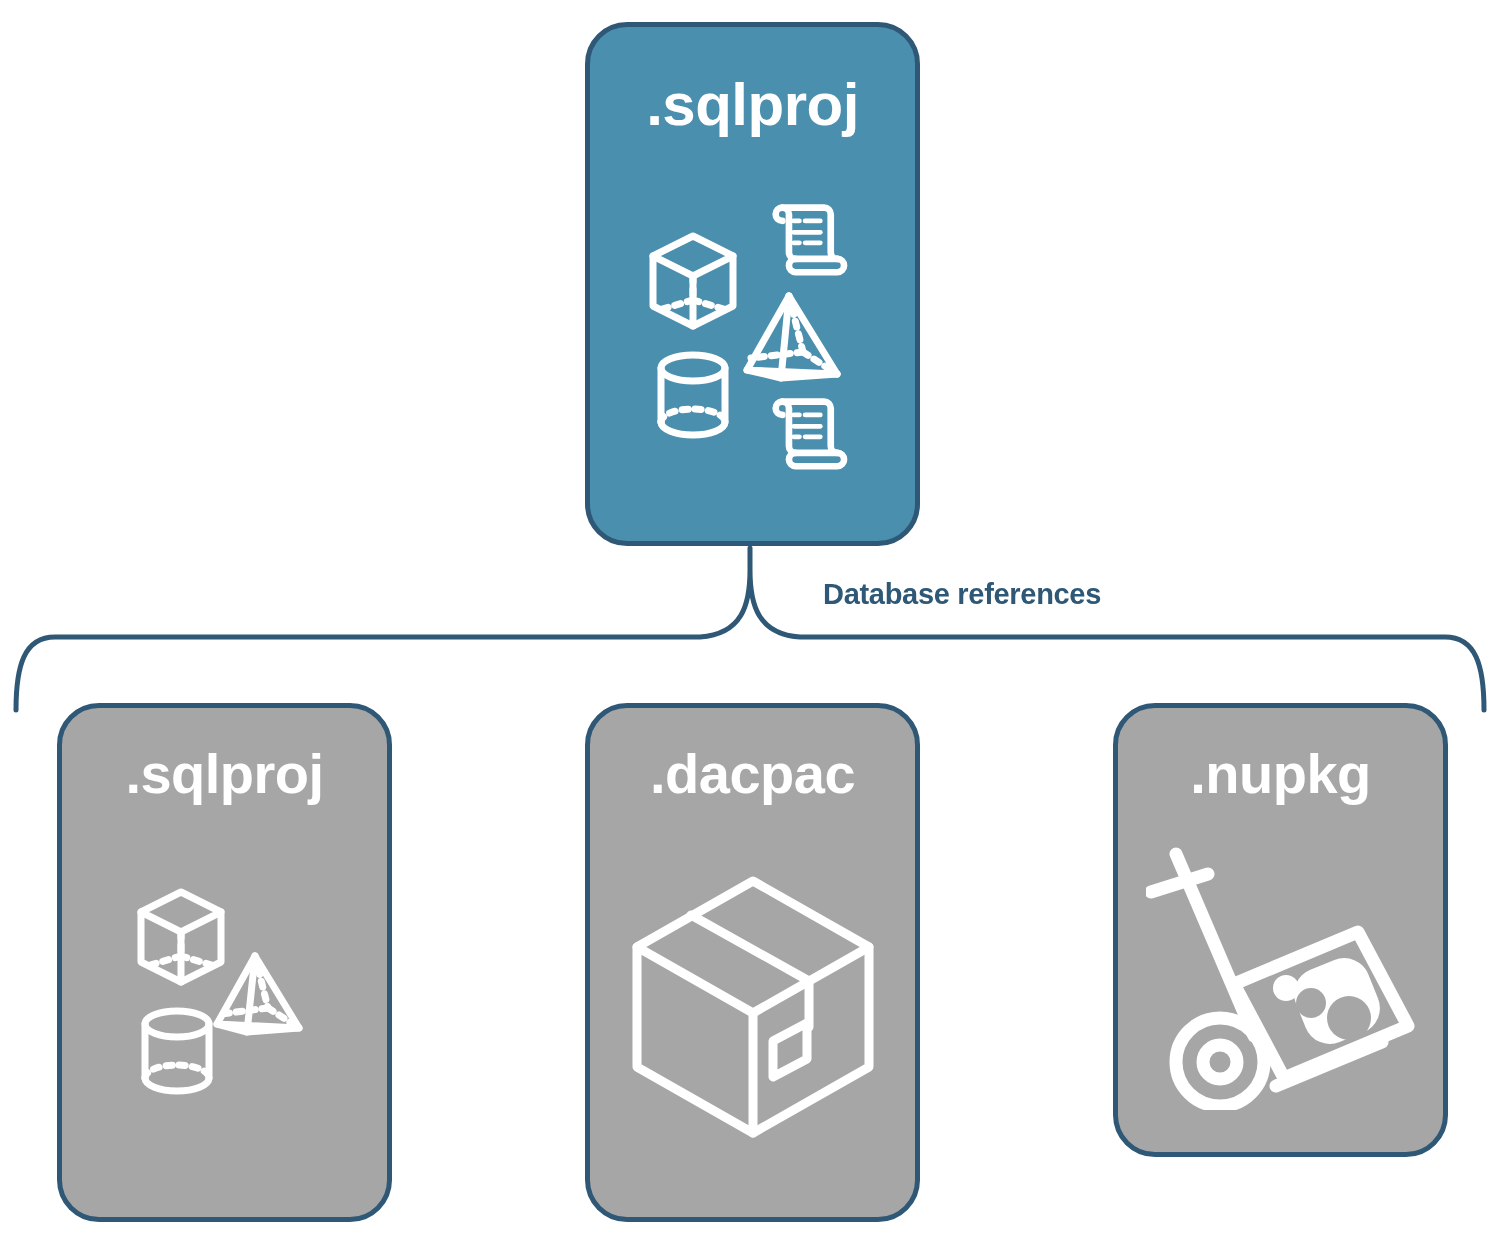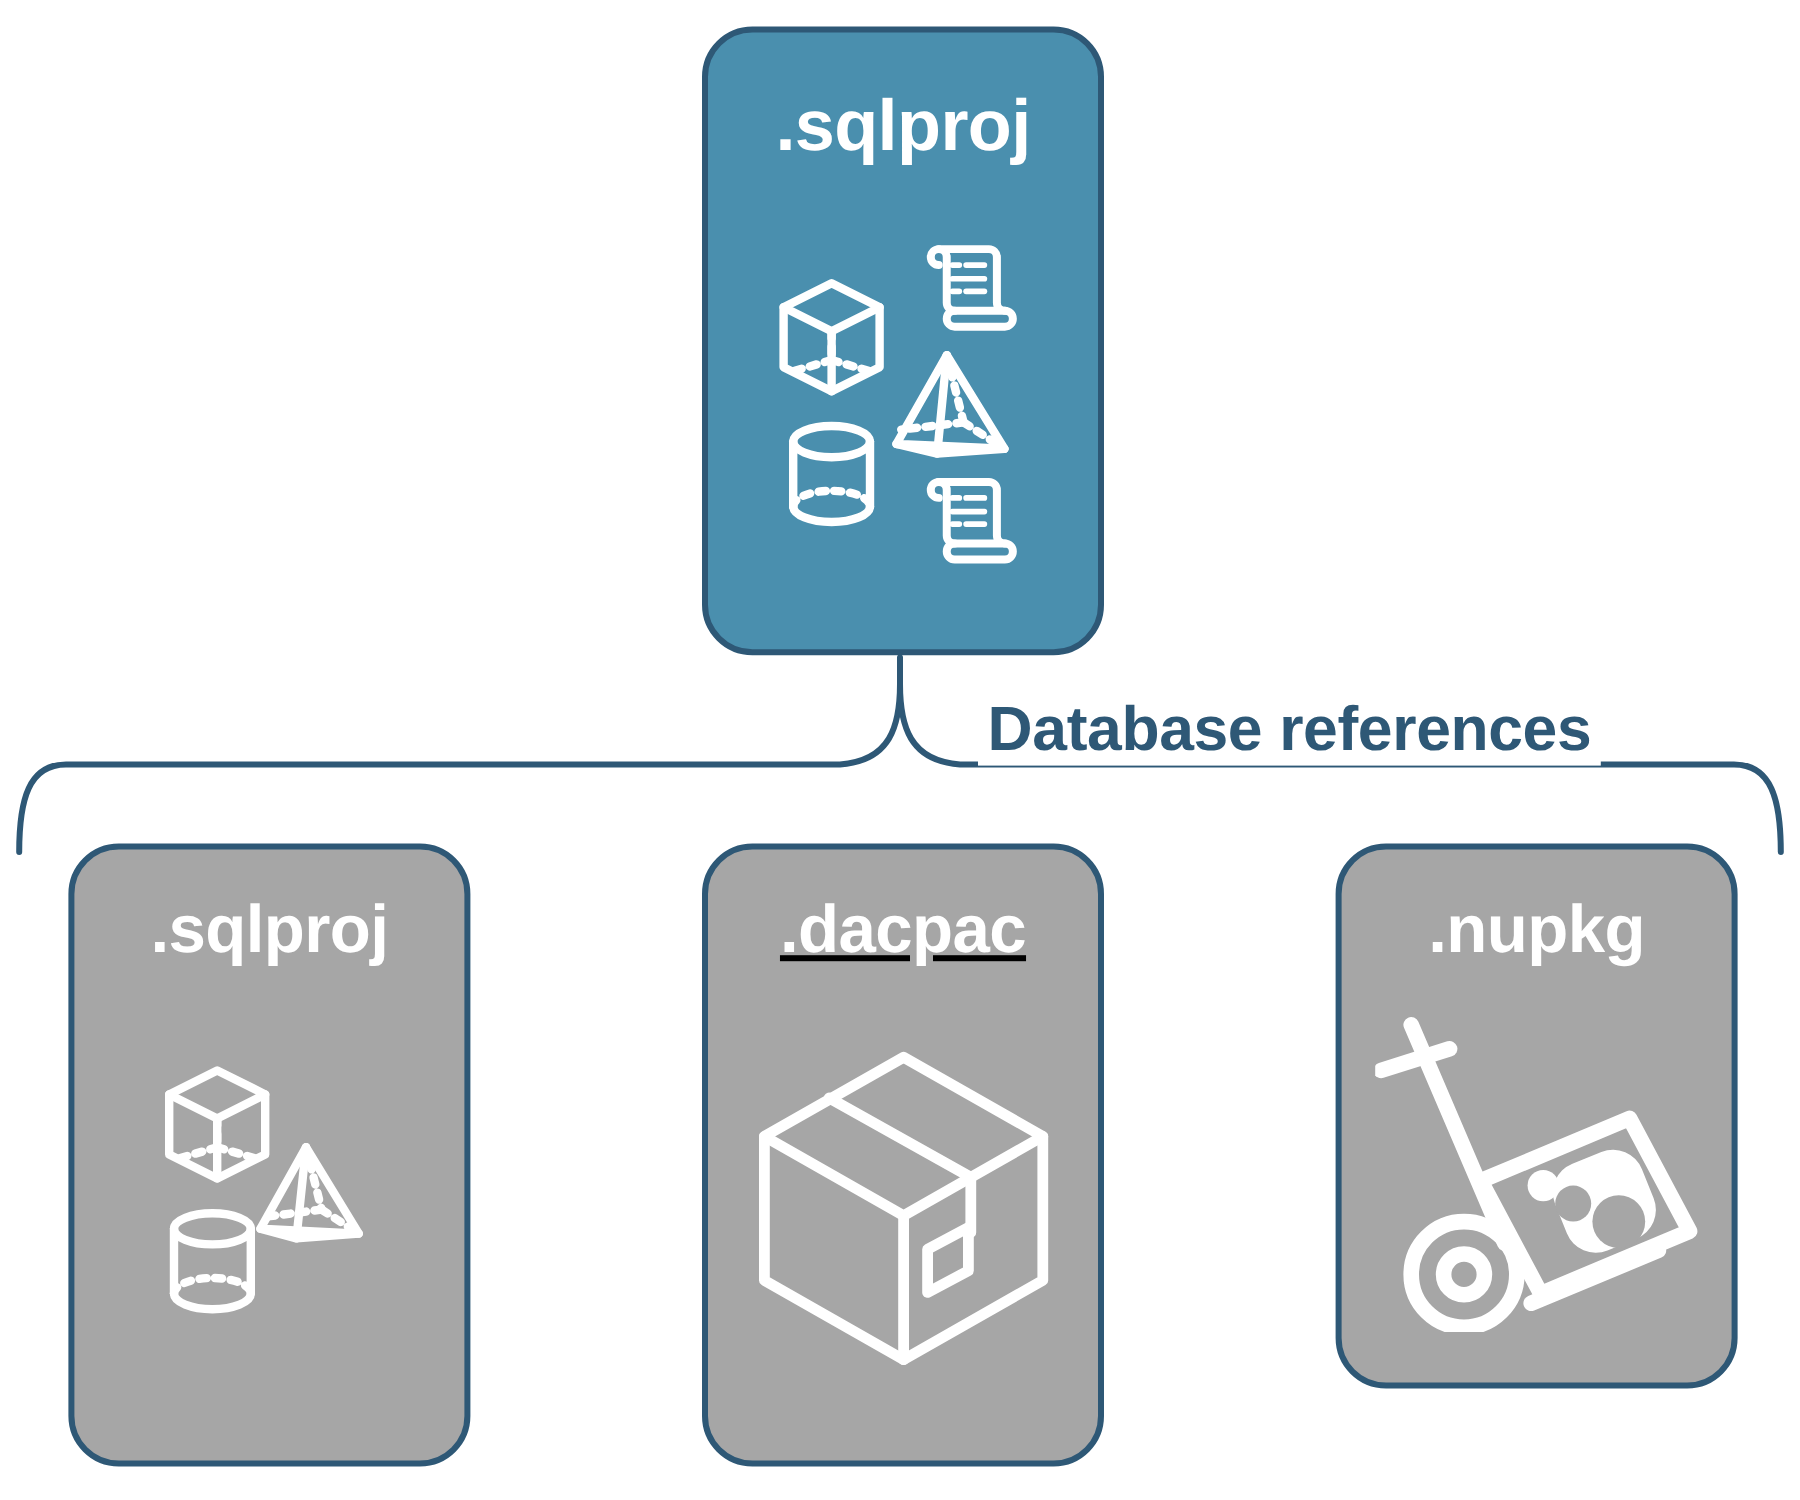--- a/index.html
+++ b/index.html
@@ -62,21 +62,21 @@
     left: 0;
     top: 0;
     width: 1500px;
     height: 1250px;
     pointer-events: none;
   }
   .brace-label {
     position: absolute;
     left: 815px;
     top: 578px;
-    font-size: 52px;
+    font-size: 29px;
     font-weight: bold;
     color: #2E5876;
     white-space: nowrap;
     letter-spacing: -0.3px;
     background: #ffffff;
     padding: 0 8px;
   }
 </style>
 </head>
 <body>
@@ -192,21 +192,21 @@
             <path d="M4 18 L4 72"></path>
             <path d="M68 18 L68 72"></path>
             <path d="M4 72 a32 13 0 0 0 64 0"></path>
             <path d="M4 72 a32 13 0 0 1 64 0" stroke-dasharray="6 7"></path>
           </g>
         </g>
       </svg>
     </div>
   </div>
 
-  <div class="card card-secondary" style="left:585px; top:703px; width:335px; height:519px;text-decoration:underline;">
+  <div class="card card-secondary" style="left:585px; top:703px; width:335px; height:519px;">
     <div class="card-title">.dacpac</div>
     <div class="card-art">
       <svg width="260" height="280" viewBox="0 0 260 280" style="margin-top:-6px">
         <g fill="none" stroke="#ffffff" stroke-width="9" stroke-linecap="round" stroke-linejoin="round">
           <path d="M130 14 L246 80 L246 200 L130 266 L14 200 L14 80 Z"></path>
           <path d="M14 80 L130 146 L246 80"></path>
           <path d="M130 146 L130 266"></path>
           <path d="M68 48 L186 114 L186 160"></path>
           <path d="M150 174 L184 156 L184 192 L150 210 Z"></path>
         </g>

